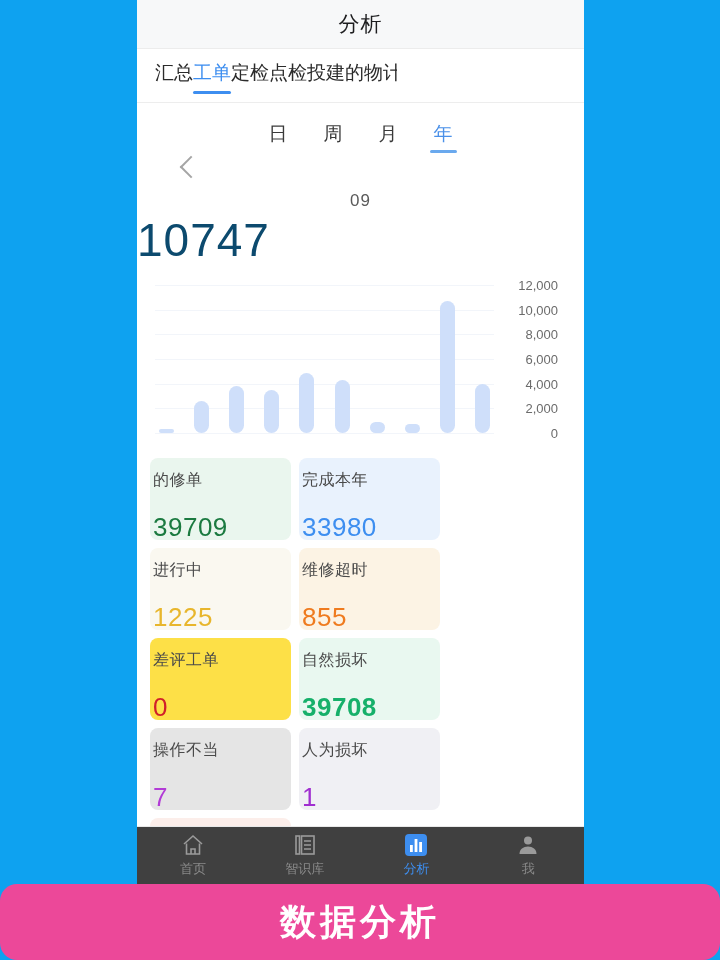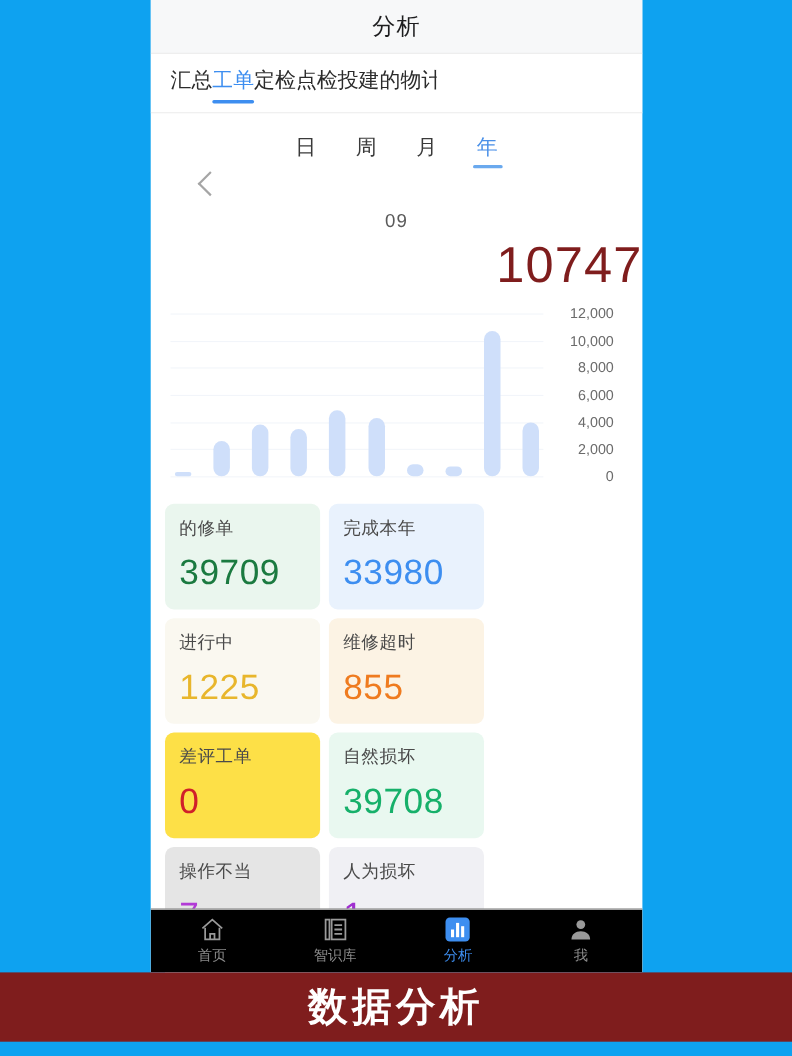--- a/index.html
+++ b/index.html
@@ -57,21 +57,21 @@
   .back-chevron {
     position:absolute; left:46px; top:2px; width:16px; height:16px;
     border-left:2px solid #a5a5a5; border-bottom:2px solid #a5a5a5;
     transform:rotate(45deg);
   }
   .year {
     text-align:center; font-size:19px; color:#2f2f2f; font-weight:bold; letter-spacing:.5px;
   }
   .month { text-align:center; font-size:17px; color:#5a5a5a; margin-top:4px; letter-spacing:1px; }
   .total {
-    text-align:right; font-size:46px; color:#7f1d1d; margin-top:2px; letter-spacing:1px;
+    text-align:left; font-size:46px; color:#0c4a6e; margin-top:2px; letter-spacing:1px;
   }
 
   
   .chart-wrap {
     position:relative; height:175px; margin-top:8px;
     padding:0 0 0 0;
   }
   .plot {
     position:absolute; left:18px; top:10px; right:90px; bottom:17px;
   }
@@ -90,44 +90,45 @@
   .ytick {
     position:absolute; right:18px; font-size:13px; color:#6b6b6b;
     transform:translateY(-50%); white-space:nowrap;
   }
 
   
   .cards {
     display:flex; flex-wrap:wrap; gap:8px; padding:8px 12px 0 13px;
   }
   .card {
-    width:141px; height:96px; border-radius:8px;
-    padding:12px 0 0 13px;
+    width:141px; height:82px; border-radius:8px;
+    padding:12px 0 0 3px;
   }
   .card-label { font-size:16px; color:#4a4a4a; letter-spacing:.5px; }
-  .card-value { font-size:32px; margin-top:11px; letter-spacing:.5px; }
+  .card-value { font-size:26px; margin-top:21px; letter-spacing:.5px; }
 
   
   .bottom-nav {
     position:absolute; left:0; right:0; bottom:0; height:58px;
-    background:#000000; border-top:1px solid #e9e9e9;
+    background:#404040; border-top:1px solid #e9e9e9;
     display:flex; align-items:center;
   }
   .nav-item {
     flex:1; display:flex; flex-direction:column; align-items:center; gap:3px;
   }
   .nav-label { font-size:13px; color:#8a8a8a; }
   .nav-item.active .nav-label { color:#3d8ef0; }
   .nav-icon { width:24px; height:24px; display:block; }
 
   
   .caption {
-    position:absolute; left:0; right:0; top:884px; height:63px;
+    position:absolute; left:0; right:0; top:884px; height:76px;
     display:flex; align-items:center; justify-content:center;
-    background:#7f1d1d;
+    background:#ec4899;
+    border-radius:17px;
   }
   .caption-text {
     font-size:36px; font-weight:bold; color:#ffffff; letter-spacing:4px;
   }
 </style>
 </head>
 <body>
 
 <div id="root">
 
@@ -209,21 +210,21 @@
         <div class="card" style="background: rgb(252, 243, 228);">
           <div class="card-label">维修超时</div>
           <div class="card-value" style="color: rgb(239, 123, 31);">855</div>
         </div>
         <div class="card" style="background: #fde047;">
           <div class="card-label">差评工单</div>
           <div class="card-value" style="color: rgb(208, 32, 42);">0</div>
         </div>
         <div class="card" style="background: rgb(233, 248, 240);">
           <div class="card-label">自然损坏</div>
-          <div class="card-value" style="color: rgb(22, 176, 106);">39708</div>
+          <div class="card-value" style="color: rgb(22, 176, 106); font-weight: bold;">39708</div>
         </div>
         <div class="card" style="background: #e5e5e5;">
           <div class="card-label">操作不当</div>
           <div class="card-value" style="color: rgb(178, 59, 214);">7</div>
         </div>
         <div class="card" style="background: rgb(240, 240, 244);">
           <div class="card-label">人为损坏</div>
           <div class="card-value" style="color: rgb(160, 47, 208);">1</div>
         </div>
         <div class="card" style="background: rgb(252, 238, 234);">

